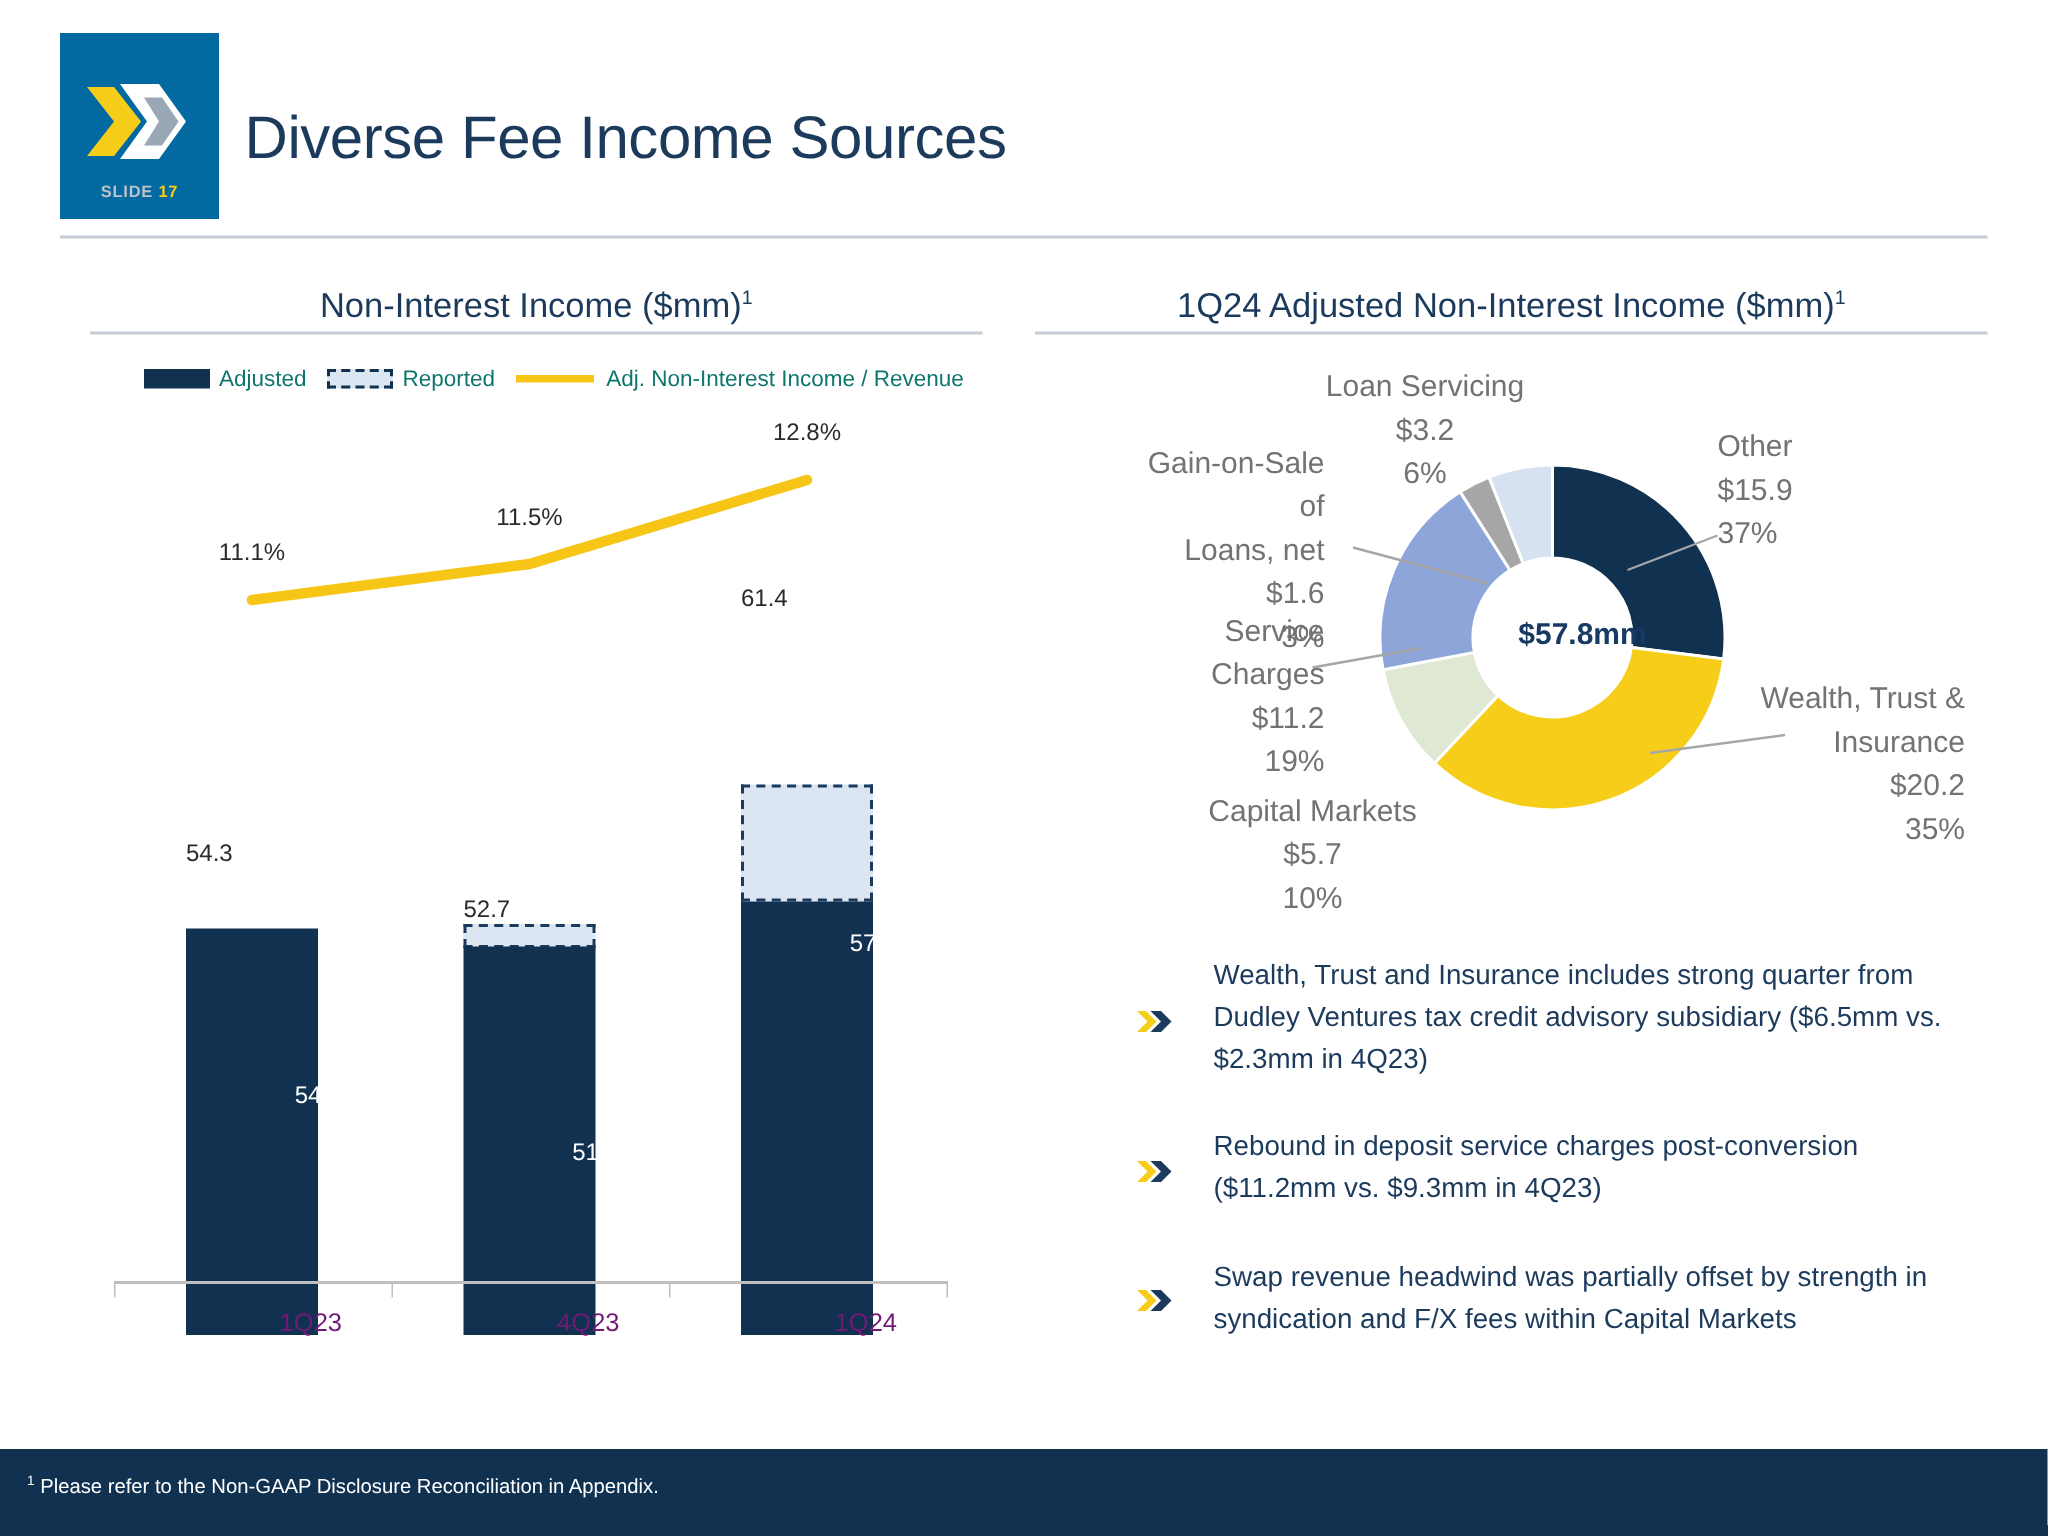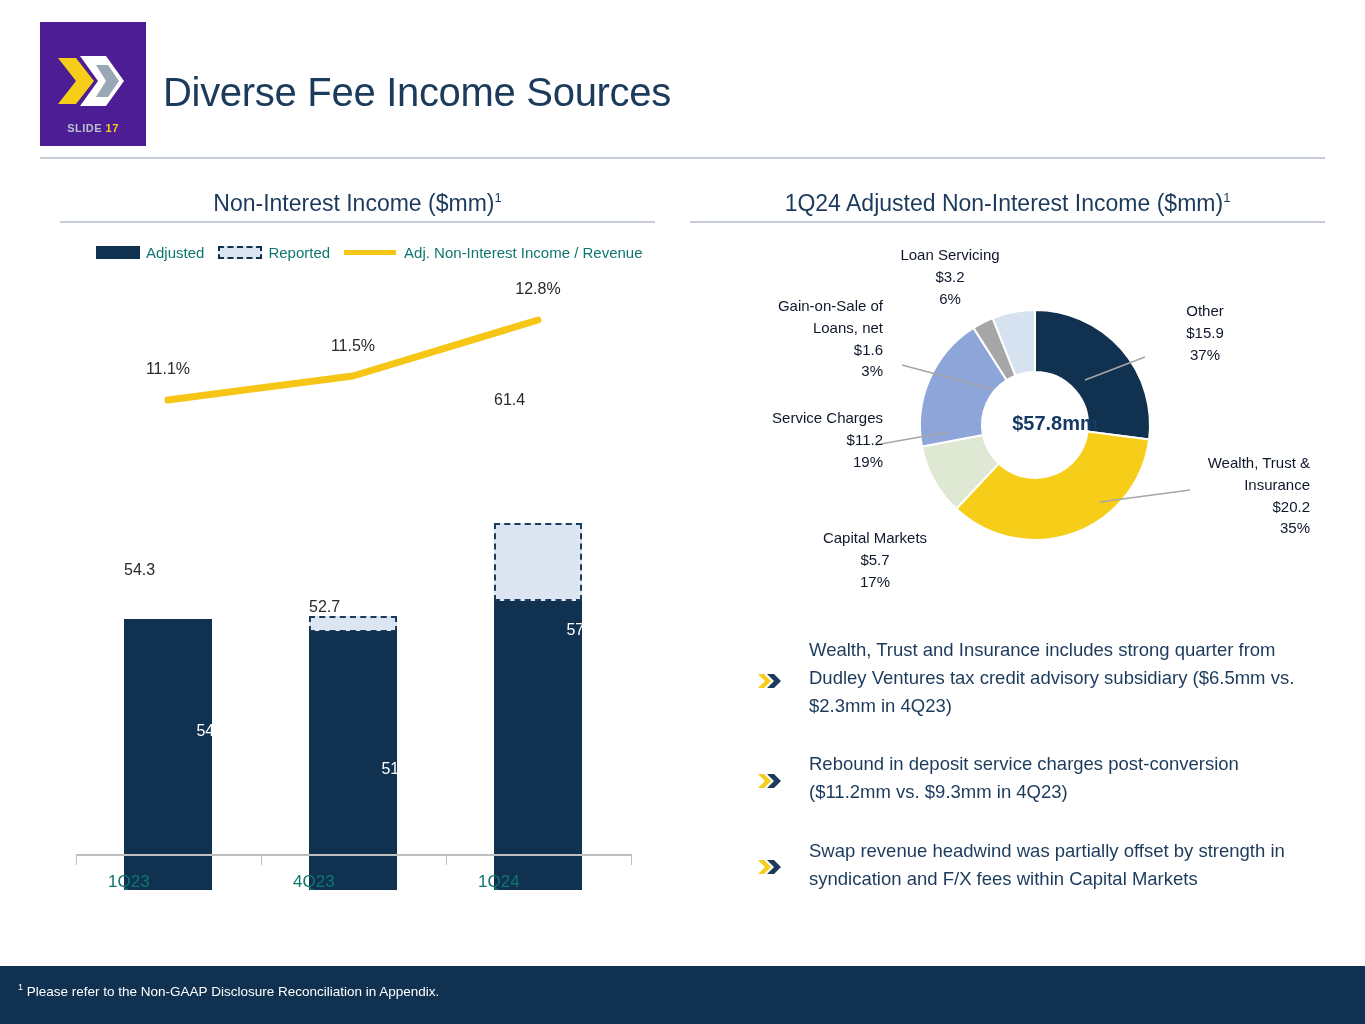--- a/index.html
+++ b/index.html
@@ -19,21 +19,21 @@
   
   #header {
     position: absolute;
     left: 0; top: 0;
     width: 1365px; height: 160px;
   }
   #logo-badge {
     position: absolute;
     left: 40px; top: 22px;
     width: 106px; height: 124px;
-    background: #4c1d95;
+    background: #0369a1;
   }
   #logo-mark {
     position: absolute;
     left: 50%; top: 30px;
     transform: translateX(-50%);
     width: 74px; height: 58px;
   }
   #slide-label {
     position: absolute;
     left: 0; right: 0; bottom: 12px;
@@ -161,22 +161,22 @@
   .axis-tick {
     position: absolute;
     bottom: 25px;
     width: 1px; height: 10px;
     background: #BFBFBF;
   }
   .axis-cat-label {
     position: absolute;
     bottom: -2px;
     font-size: 17px;
-    color: #0f766e;
-    text-align: left;
+    color: #701a75;
+    text-align: right;
     width: 120px;
   }
   .pct-label {
     position: absolute;
     font-size: 16px;
     color: #2A2A2A;
     text-align: center;
     width: 70px;
   }
   #ratio-line-svg {
@@ -201,23 +201,23 @@
     position: absolute;
     left: 305px; top: 180px;
     width: 120px;
     text-align: center;
     font-size: 20px;
     font-weight: bold;
     color: #163A63;
   }
   .donut-label {
     position: absolute;
-    font-size: 15px;
+    font-size: 20px;
     line-height: 1.45;
-    color: #0f172a;
+    color: #737373;
   }
 
   
   #bullets {
     position: absolute;
     left: 757px; top: 636px;
     width: 560px;
   }
   .bullet-row {
     display: flex;
@@ -381,24 +381,24 @@
 
   <div class="donut-label" style="left:48px; top:175px; width:145px; text-align:right;">
     <div>Service Charges</div>
     <div>$11.2</div>
     <div>19%</div>
   </div>
 
   <div class="donut-label" style="left:110px; top:295px; width:150px; text-align:center;">
     <div>Capital Markets</div>
     <div>$5.7</div>
-    <div>17%</div>
-  </div>
-
-  <div class="donut-label" style="left:455px; top:52px; width:120px; text-align:center;margin-top:16px;">
+    <div>10%</div>
+  </div>
+
+  <div class="donut-label" style="left:455px; top:52px; width:120px; ">
     <div>Other</div>
     <div>$15.9</div>
     <div>37%</div>
   </div>
 
   <div class="donut-label" style="left:470px; top:220px; width:150px; text-align:right;">
     <div>Wealth, Trust &amp;</div>
     <div>Insurance</div>
     <div>$20.2</div>
     <div>35%</div>

